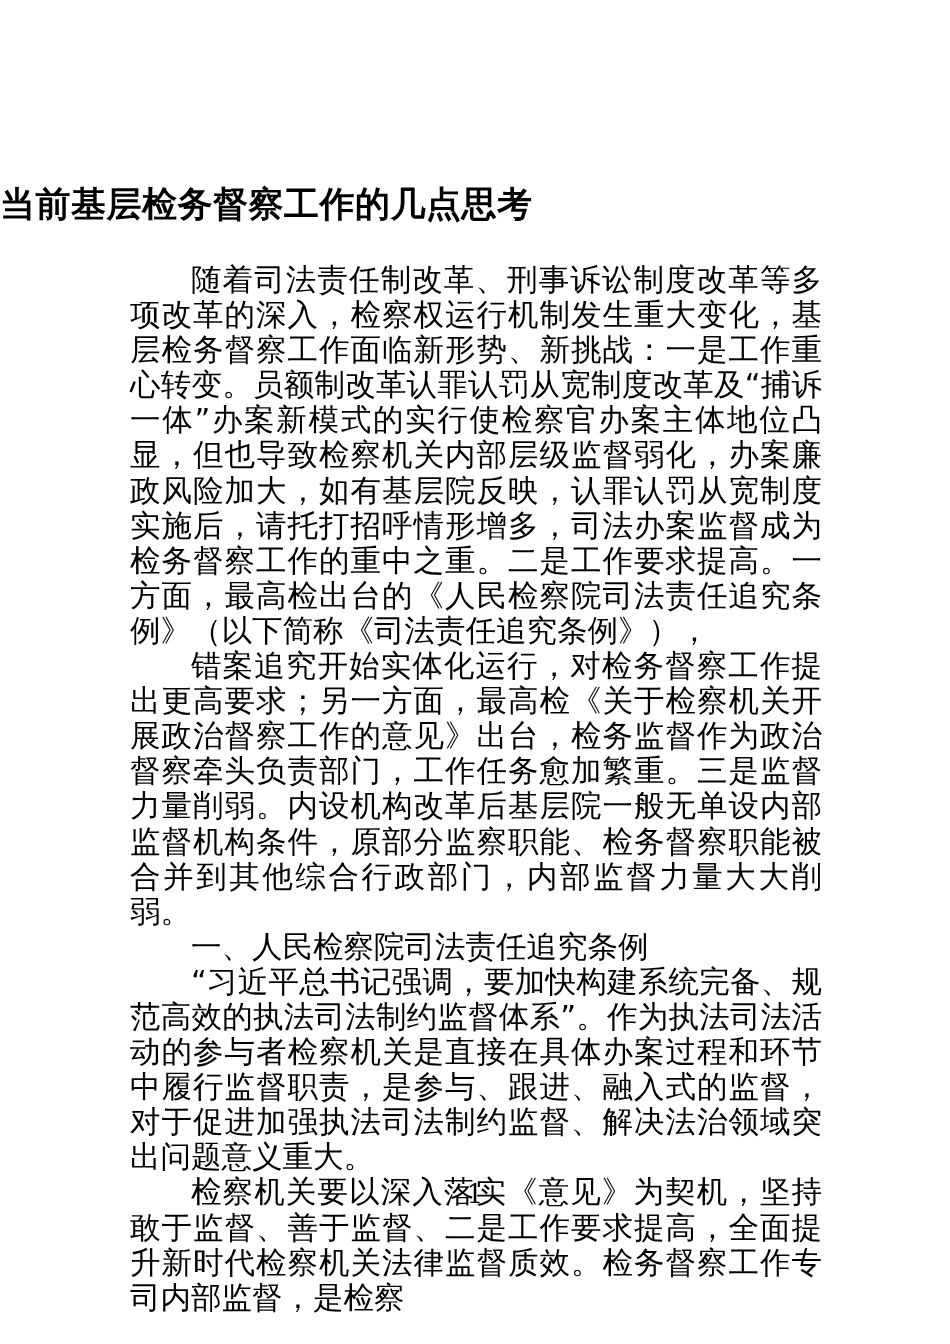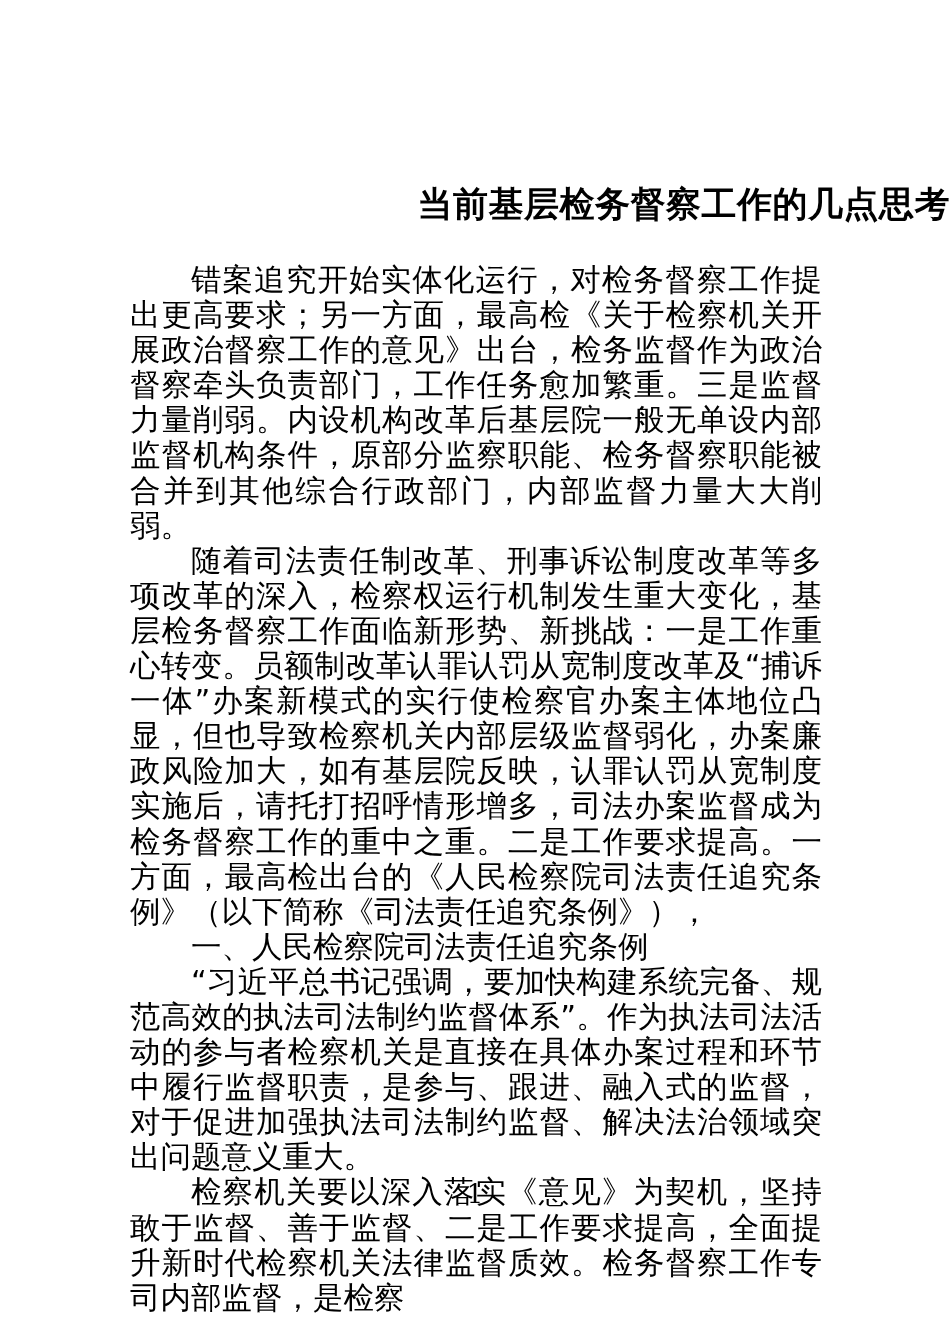--- a/index.html
+++ b/index.html
@@ -18,21 +18,21 @@
     font-family: "DejaVu Sans", "Liberation Sans", sans-serif;
     color: #000000;
   }
 
   
   .doc-title {
     position: absolute;
     top: 158px;
     left: 0;
     width: 950px;
-    text-align: right;
+    text-align: left;
     font-family: "DejaVu Sans", "Liberation Sans", sans-serif;
     font-weight: bold;
     font-size: 35px;
     line-height: 46px;
     letter-spacing: 0.5px;
     color: #000000;
   }
 
   
   .body-block {
@@ -74,23 +74,23 @@
 </style>
 </head>
 <body>
 
 <div class="page">
 
   <h1 class="doc-title">当前基层检务督察工作的几点思考</h1>
 
   <div class="body-block">
 
+    <p class="para">随着司法责任制改革、刑事诉讼制度改革等多项改革的深入，检察权运行机制发生重大变化，基层检务督察工作面临新形势、新挑战：一是工作重心转变。员额制改革认罪认罚从宽制度改革及“捕诉一体”办案新模式的实行使检察官办案主体地位凸显，但也导致检察机关内部层级监督弱化，办案廉政风险加大，如有基层院反映，认罪认罚从宽制度实施后，请托打招呼情形增多，司法办案监督成为检务督察工作的重中之重。二是工作要求提高。一方面，最高检出台的《人民检察院司法责任追究条例》（以下简称《司法责任追究条例》），</p>
+
     <p class="para">错案追究开始实体化运行，对检务督察工作提出更高要求；另一方面，最高检《关于检察机关开展政治督察工作的意见》出台，检务监督作为政治督察牵头负责部门，工作任务愈加繁重。三是监督力量削弱。内设机构改革后基层院一般无单设内部监督机构条件，原部分监察职能、检务督察职能被合并到其他综合行政部门，内部监督力量大大削弱。</p>
-
-    <p class="para">随着司法责任制改革、刑事诉讼制度改革等多项改革的深入，检察权运行机制发生重大变化，基层检务督察工作面临新形势、新挑战：一是工作重心转变。员额制改革认罪认罚从宽制度改革及“捕诉一体”办案新模式的实行使检察官办案主体地位凸显，但也导致检察机关内部层级监督弱化，办案廉政风险加大，如有基层院反映，认罪认罚从宽制度实施后，请托打招呼情形增多，司法办案监督成为检务督察工作的重中之重。二是工作要求提高。一方面，最高检出台的《人民检察院司法责任追究条例》（以下简称《司法责任追究条例》），</p>
 
     <p class="para last-line-left">一、人民检察院司法责任追究条例</p>
 
     <p class="para">“习近平总书记强调，要加快构建系统完备、规范高效的执法司法制约监督体系”。作为执法司法活动的参与者检察机关是直接在具体办案过程和环节中履行监督职责，是参与、跟进、融入式的监督，对于促进加强执法司法制约监督、解决法治领域突出问题意义重大。</p>
 
     <p class="para last-line-left">检察机关要以深入落实《意见》为契机，坚持敢于监督、善于监督、二是工作要求提高，全面提升新时代检察机关法律监督质效。检务督察工作专司内部监督，是检察</p>
 
   </div>
 
   <div class="page-number">1</div>

